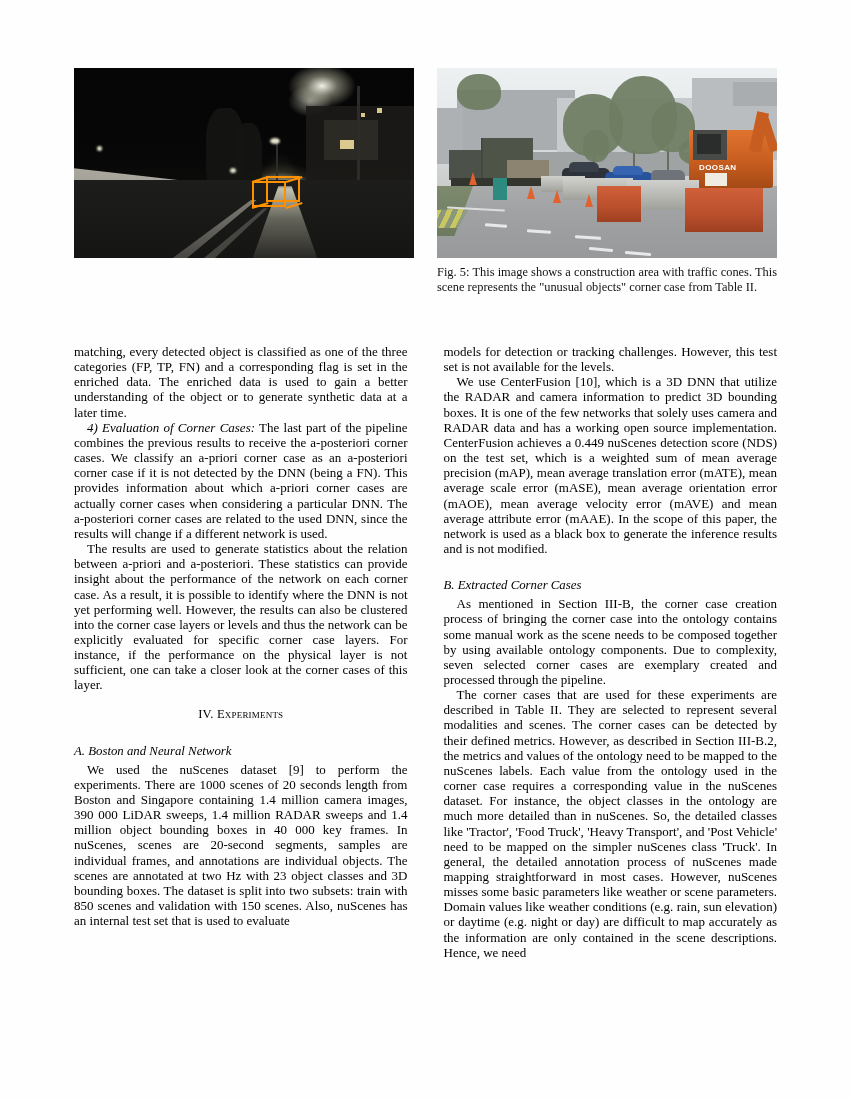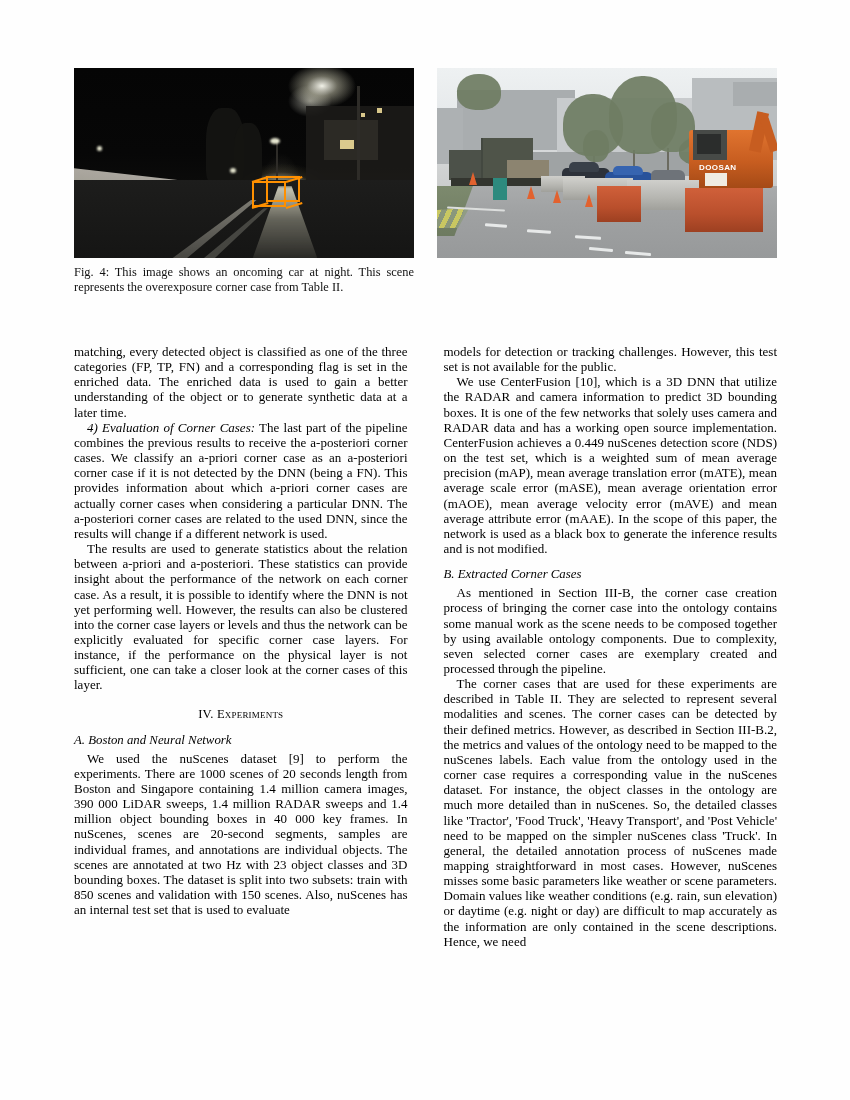--- a/index.html
+++ b/index.html
@@ -283,21 +283,21 @@
 
   h2.section {
     margin: 14px 0 5px 0;
     font-size: 12.6px;
     font-weight: normal;
     text-align: center;
     font-variant: small-caps;
     letter-spacing: .2px;
   }
   h3.subsection {
-    margin: 11px 0 3px 0;
+    margin: 22px 0 3px 0;
     font-size: 12.8px;
     font-weight: normal;
     font-style: italic;
     text-align: left;
   }
   .it { font-style: italic; }
 </style>
 </head>
 <body>
 
@@ -328,21 +328,20 @@
         <div class="road-shine"></div>
         <div class="bbox3d">
           <div class="face front"></div>
           <div class="face back"></div>
           <div class="edge" style="left:0px; top:5px; width:17px; transform:rotate(-17deg);"></div>
           <div class="edge" style="left:34px; top:5px; width:17px; transform:rotate(-17deg);"></div>
           <div class="edge" style="left:0px; top:31px; width:17px; transform:rotate(-17deg);"></div>
           <div class="edge" style="left:34px; top:31px; width:17px; transform:rotate(-17deg);"></div>
         </div>
       </div>
-      <div class="caption">Fig. 4: This image shows an oncoming car at night. This scene represents the overexposure corner case from Table II.</div>
     </div>
 
     <div class="figure-block">
       <div class="figure-image construction">
         <div class="sky"></div>
         <div class="bldg dark" style="left:20px; top:22px; width:118px; height:60px;"></div>
         <div class="bldg light" style="left:120px; top:30px; width:140px; height:64px;"></div>
         <div class="bldg" style="left:255px; top:10px; width:85px; height:82px;"></div>
         <div class="bldg dark" style="left:296px; top:14px; width:44px; height:24px;"></div>
         <div class="bldg" style="left:0px; top:40px; width:26px; height:56px; background:#adb1b3;"></div>
@@ -395,36 +394,37 @@
         <div class="curb"></div>
         <div class="curb-stripe"></div>
 
         <div class="dash" style="left:48px; top:156px; width:22px; transform:rotate(4deg);"></div>
         <div class="dash" style="left:90px; top:162px; width:24px; transform:rotate(4deg);"></div>
         <div class="dash" style="left:138px; top:168px; width:26px; transform:rotate(4deg);"></div>
         <div class="dash" style="left:152px; top:180px; width:24px; transform:rotate(5deg);"></div>
         <div class="dash" style="left:188px; top:184px; width:26px; transform:rotate(5deg);"></div>
         <div class="dash" style="left:10px; top:140px; width:58px; height:2px; transform:rotate(3deg); background:#dcdedd;"></div>
       </div>
+      <div class="caption">Fig. 5: This image shows a construction area with traffic cones. This scene represents the "unusual objects" corner case from Table II.</div>
     </div>
   </div>
 
   <div class="columns">
 
     <div class="column">
       <p class="body noindent">matching, every detected object is classified as one of the three categories (FP, TP, FN) and a corresponding flag is set in the enriched data. The enriched data is used to gain a better understanding of the object or to generate synthetic data at a later time.</p>
       <p class="body"><span class="it">4) Evaluation of Corner Cases:</span><span> The last part of the pipeline combines the previous results to receive the a-posteriori corner cases. We classify an a-priori corner case as an a-posteriori corner case if it is not detected by the DNN (being a FN). This provides information about which a-priori corner cases are actually corner cases when considering a particular DNN. The a-posteriori corner cases are related to the used DNN, since the results will change if a different network is used.</span></p>
       <p class="body">The results are used to generate statistics about the relation between a-priori and a-posteriori. These statistics can provide insight about the performance of the network on each corner case. As a result, it is possible to identify where the DNN is not yet performing well. However, the results can also be clustered into the corner case layers or levels and thus the network can be explicitly evaluated for specific corner case layers. For instance, if the performance on the physical layer is not sufficient, one can take a closer look at the corner cases of this layer.</p>
       <h2 class="section">IV. Experiments</h2>
       <h3 class="subsection">A. Boston and Neural Network</h3>
       <p class="body">We used the nuScenes dataset [9] to perform the experiments. There are 1000 scenes of 20 seconds length from Boston and Singapore containing 1.4 million camera images, 390 000 LiDAR sweeps, 1.4 million RADAR sweeps and 1.4 million object bounding boxes in 40 000 key frames. In nuScenes, scenes are 20-second segments, samples are individual frames, and annotations are individual objects. The scenes are annotated at two Hz with 23 object classes and 3D bounding boxes. The dataset is split into two subsets: train with 850 scenes and validation with 150 scenes. Also, nuScenes has an internal test set that is used to evaluate</p>
     </div>
 
     <div class="column">
-      <p class="body noindent">models for detection or tracking challenges. However, this test set is not available for the public.</p>
+      <p class="body noindent">models for detection or tracking challenges. However, this test set is not available for the levels.</p>
       <p class="body">We use CenterFusion [10], which is a 3D DNN that utilize the RADAR and camera information to predict 3D bounding boxes. It is one of the few networks that solely uses camera and RADAR data and has a working open source implementation. CenterFusion achieves a 0.449 nuScenes detection score (NDS) on the test set, which is a weighted sum of mean average precision (mAP), mean average translation error (mATE), mean average scale error (mASE), mean average orientation error (mAOE), mean average velocity error (mAVE) and mean average attribute error (mAAE). In the scope of this paper, the network is used as a black box to generate the inference results and is not modified.</p>
       <h3 class="subsection">B. Extracted Corner Cases</h3>
       <p class="body">As mentioned in Section III-B, the corner case creation process of bringing the corner case into the ontology contains some manual work as the scene needs to be composed together by using available ontology components. Due to complexity, seven selected corner cases are exemplary created and processed through the pipeline.</p>
       <p class="body">The corner cases that are used for these experiments are described in Table II. They are selected to represent several modalities and scenes. The corner cases can be detected by their defined metrics. However, as described in Section III-B.2, the metrics and values of the ontology need to be mapped to the nuScenes labels. Each value from the ontology used in the corner case requires a corresponding value in the nuScenes dataset. For instance, the object classes in the ontology are much more detailed than in nuScenes. So, the detailed classes like 'Tractor', 'Food Truck', 'Heavy Transport', and 'Post Vehicle' need to be mapped on the simpler nuScenes class 'Truck'. In general, the detailed annotation process of nuScenes made mapping straightforward in most cases. However, nuScenes misses some basic parameters like weather or scene parameters. Domain values like weather conditions (e.g. rain, sun elevation) or daytime (e.g. night or day) are difficult to map accurately as the information are only contained in the scene descriptions. Hence, we need</p>
     </div>
   </div>
 
 </div>
 
 </body></html>

